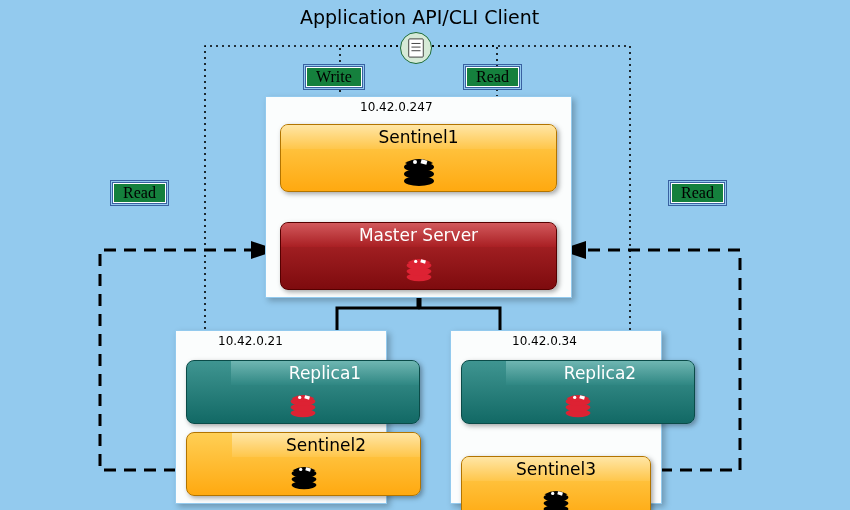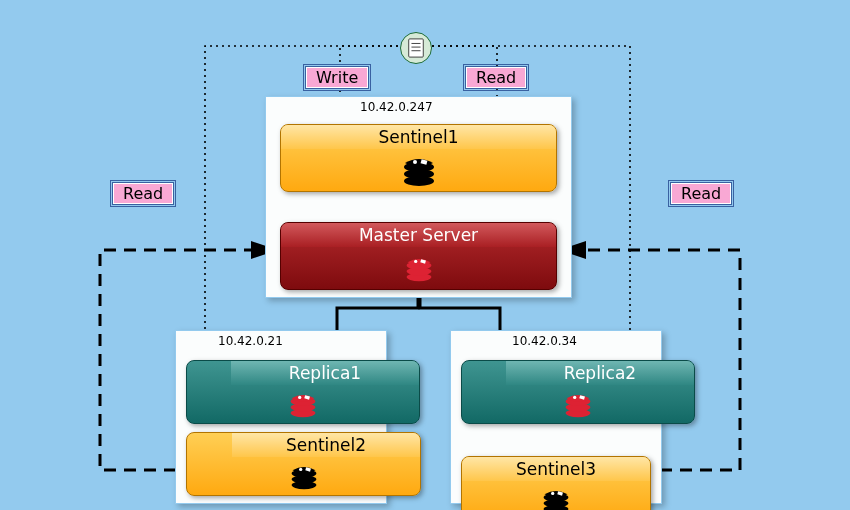--- a/index.html
+++ b/index.html
@@ -37,28 +37,29 @@
   }
   .orange { background: linear-gradient(to bottom,#ffcf55 0%,#ffa910 100%); border:1.5px solid #b27400; }
   .orange .title { background: linear-gradient(to bottom,#ffe6a6,#ffc64a); color:#000; }
   .teal   { background: linear-gradient(to bottom,#3f9591 0%,#126965 100%); border:1.5px solid #0a4b48;padding-left:44px; }
   .teal .title { background: linear-gradient(to bottom,#6fb6b2,#2f8783); color:#fff; }
   .red    { background: linear-gradient(to bottom,#b3292c 0%,#7e0b0e 100%); border:1.5px solid #560000; }
   .red .title { background: linear-gradient(to bottom,#d2595c,#a91f23); color:#fff; }
 
   .label-box {
     position:absolute;
-    background:#f9a8d4;
+    background:#15803d;
     border:1px solid #3961a1;
     box-shadow: inset 0 0 0 1px #fff;
     padding:1px 10px;
     font-size:16px;
     color:#000;
     outline:3px double #3961a1;
     outline-offset:-1px;
+    font-family:Liberation Serif, serif;
   }
   .ip {
     position:absolute;
     font-size:12px;
     color:#000;
   }
   .client-title {
     position:absolute;
     font-size:19px;
   }
@@ -108,20 +109,21 @@
 
       <path d="M420,290 L420,308 L500,308 L500,360" marker-end="url(#arr)"></path>
     </g>
 
     <g stroke="#000" stroke-width="3" fill="none" stroke-dasharray="12 8">
       <path d="M176,470 L100,470 L100,250 L275,250" marker-end="url(#arr)"></path>
       <path d="M660,470 L740,470 L740,250 L562,250" marker-end="url(#arr)"></path>
     </g>
   </svg>
 
+  <div class="client-title" style="left:300px; top:6px;">Application API/CLI Client</div>
   <div class="client-icon" style="left:400px; top:32px;">
     <svg viewBox="0 0 18 22">
         <rect x="1" y="1" width="16" height="20" rx="1" fill="#fff" stroke="#333"></rect>
         <line x1="4" y1="6" x2="14" y2="6" stroke="#333"></line>
         <line x1="4" y1="10" x2="14" y2="10" stroke="#333"></line>
         <line x1="4" y1="14" x2="14" y2="14" stroke="#333"></line>
       </svg>
   </div>
 
   <div class="label-box" style="left:305px; top:66px;">Write</div>

